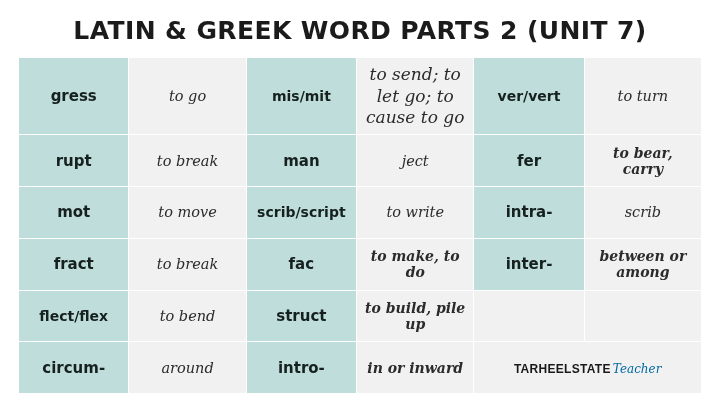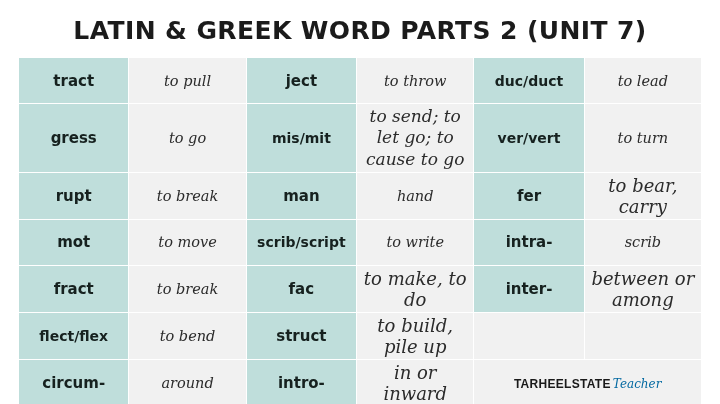--- a/index.html
+++ b/index.html
@@ -67,21 +67,22 @@
     font-style: italic;
     font-size: 14.5px;
     color: #2b2b2b;
     font-family: "DejaVu Serif", serif;
   }
   .def.tiny {
     font-size: 17px;
     line-height: 1.25;
   }
   .def.smallish {
-    font-size: 18px;
+    font-size: 14px;
+    font-weight: bold;
   }
   .def.empty {
     background: #f1f1f1;
   }
   .brand-cell {
     background: #f1f1f1;
     text-align: center;
     vertical-align: middle;
   }
   .brand {
@@ -117,40 +118,32 @@
       <colgroup>
         <col class="c-term">
           <col class="c-def">
         <col class="c-term">
           <col class="c-def">
         <col class="c-term">
           <col class="c-def">
       </colgroup>
       <tbody>
         <tr>
-          <td class="term">tract</td>
-          <td class="def">to pull</td>
-          <td class="term">ject</td>
-          <td class="def">to throw</td>
-          <td class="term small">duc/duct</td>
-          <td class="def">to lead</td>
-        </tr>
-        <tr>
           <td class="term">gress</td>
           <td class="def">to go</td>
           <td class="term small">mis/mit</td>
           <td class="def tiny">to send; to let go; to cause to go</td>
           <td class="term small">ver/vert</td>
           <td class="def">to turn</td>
         </tr>
         <tr>
           <td class="term">rupt</td>
           <td class="def">to break</td>
           <td class="term">man</td>
-          <td class="def">hand</td>
+          <td class="def">ject</td>
           <td class="term">fer</td>
           <td class="def smallish">to bear, carry</td>
         </tr>
         <tr>
           <td class="term">mot</td>
           <td class="def">to move</td>
           <td class="term small">scrib/script</td>
           <td class="def">to write</td>
           <td class="term">intra-</td>
           <td class="def">scrib</td>

